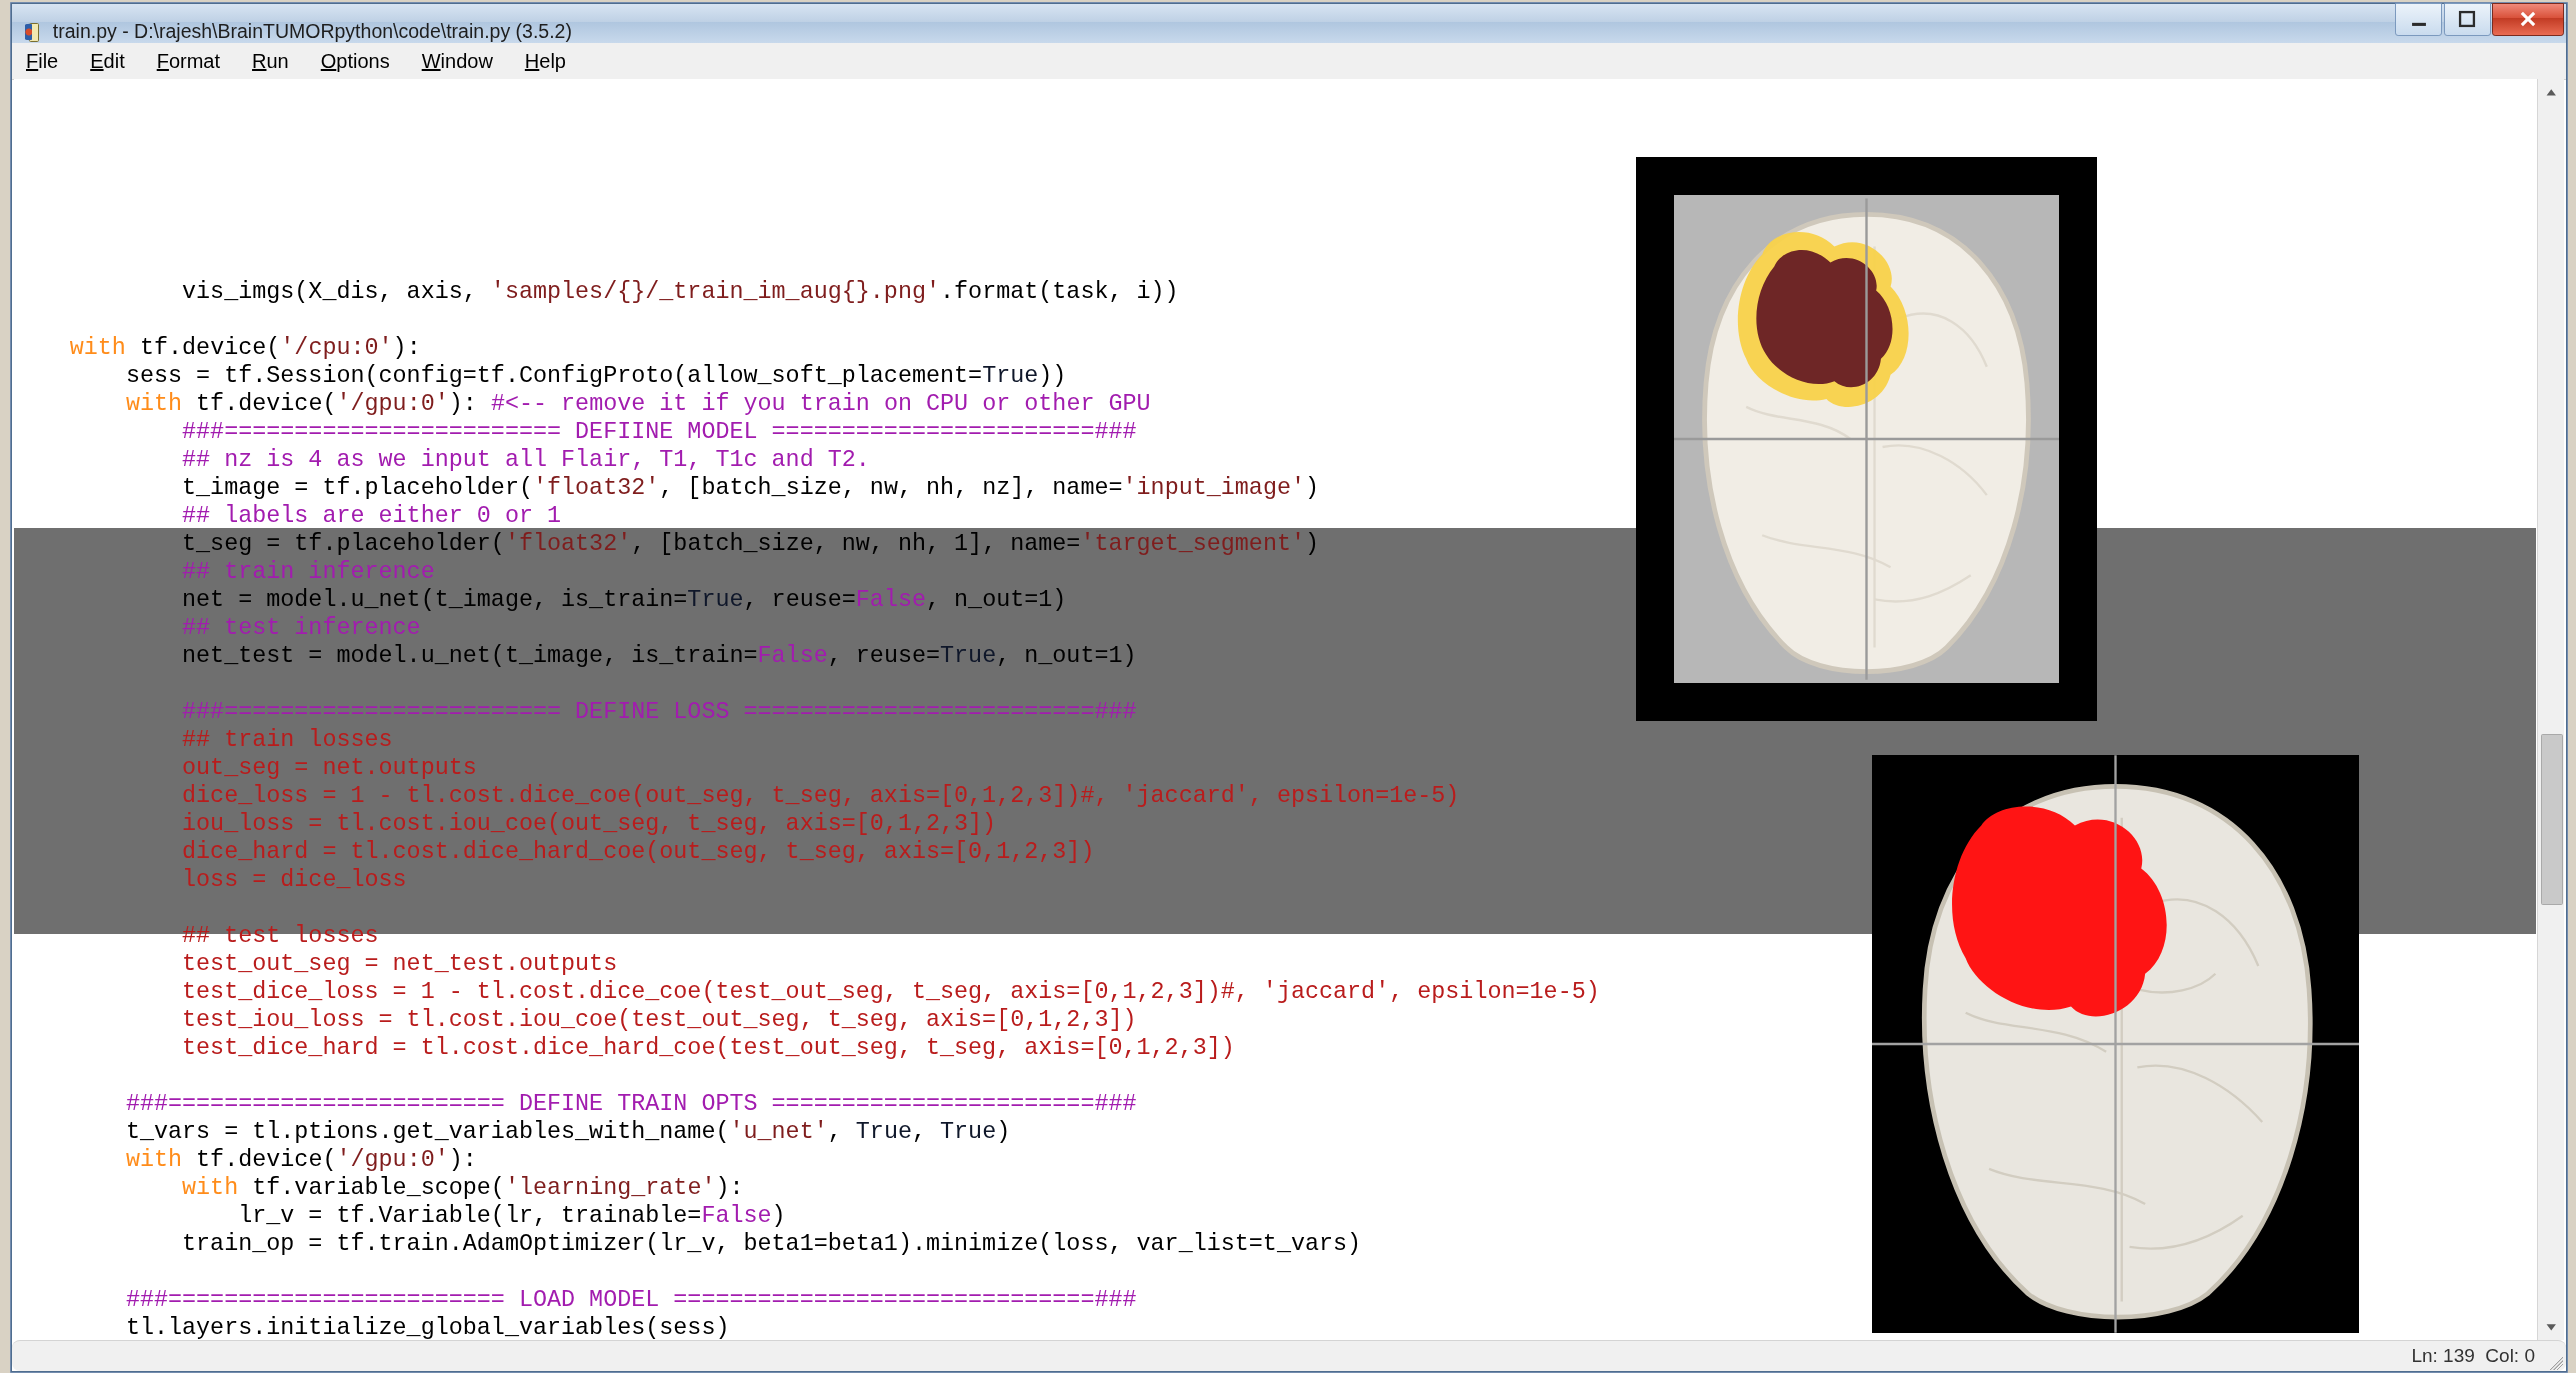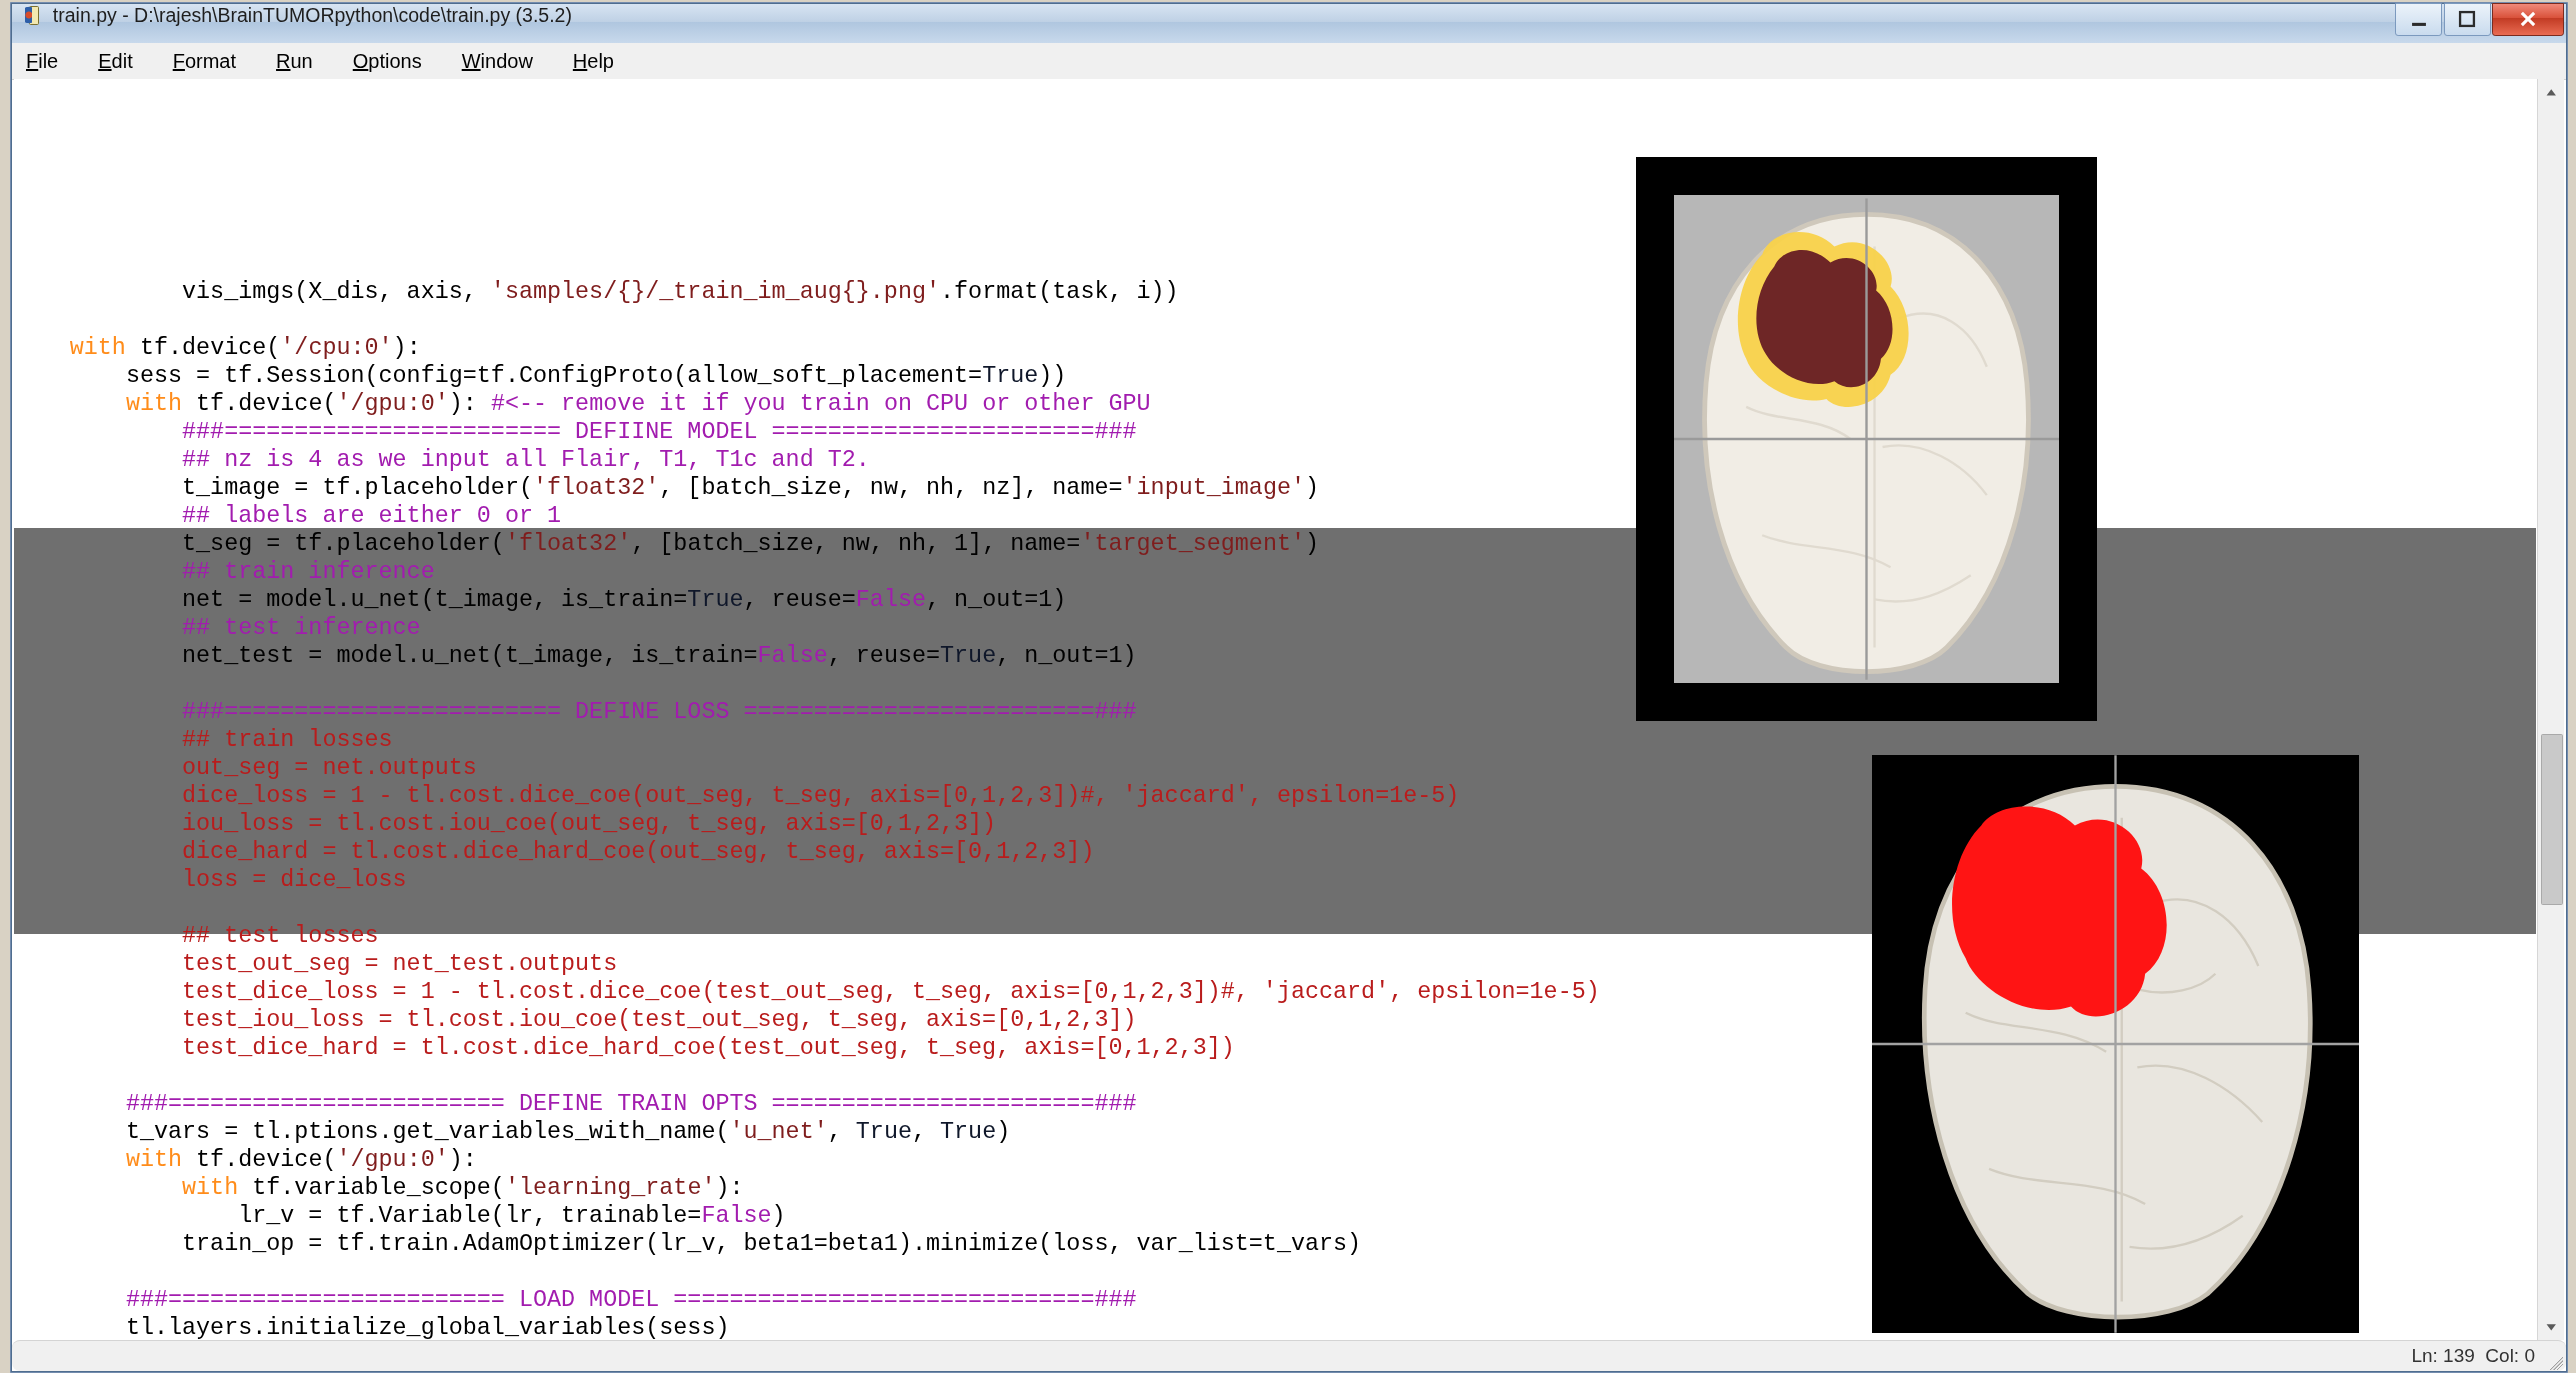--- a/index.html
+++ b/index.html
@@ -26,21 +26,21 @@
   }
 
   
   .title-bar {
     position: absolute;
     left: 0; top: 0; right: 0;
     height: 39px;
     background: linear-gradient(#d7e4f2, #bfd1e5 45%, #afc6df 46%, #c8d9ec);
     border-bottom: 0.8px solid #8aa8c8;
     display: flex;
-    align-items: flex-start;
+    align-items: flex-end;
     user-select: none;
   }
   .title-bar .app-icon {
     width: 22px; height: 22px;
     margin: 0 7.8px 0 11px;
     display: inline-block;
     position: relative;
   }
   .title-bar .app-icon::before {
     content: "";
@@ -94,21 +94,21 @@
   
   .menu-bar {
     position: absolute;
     left: 0; top: 39px; right: 0;
     height: 36px;
     background: #f0f0f0;
     border-bottom: 0.8px solid #d0d0d0;
     display: flex;
     align-items: center;
     padding-left: 14px;
-    gap: 40px;
+    gap: 32px;
     user-select: none;
   }
   .menu-item {
     font-size: 20px;
     color: #000;
   }
   .menu-item .ul { text-decoration: underline; }
 
   
   .editor-wrap {

